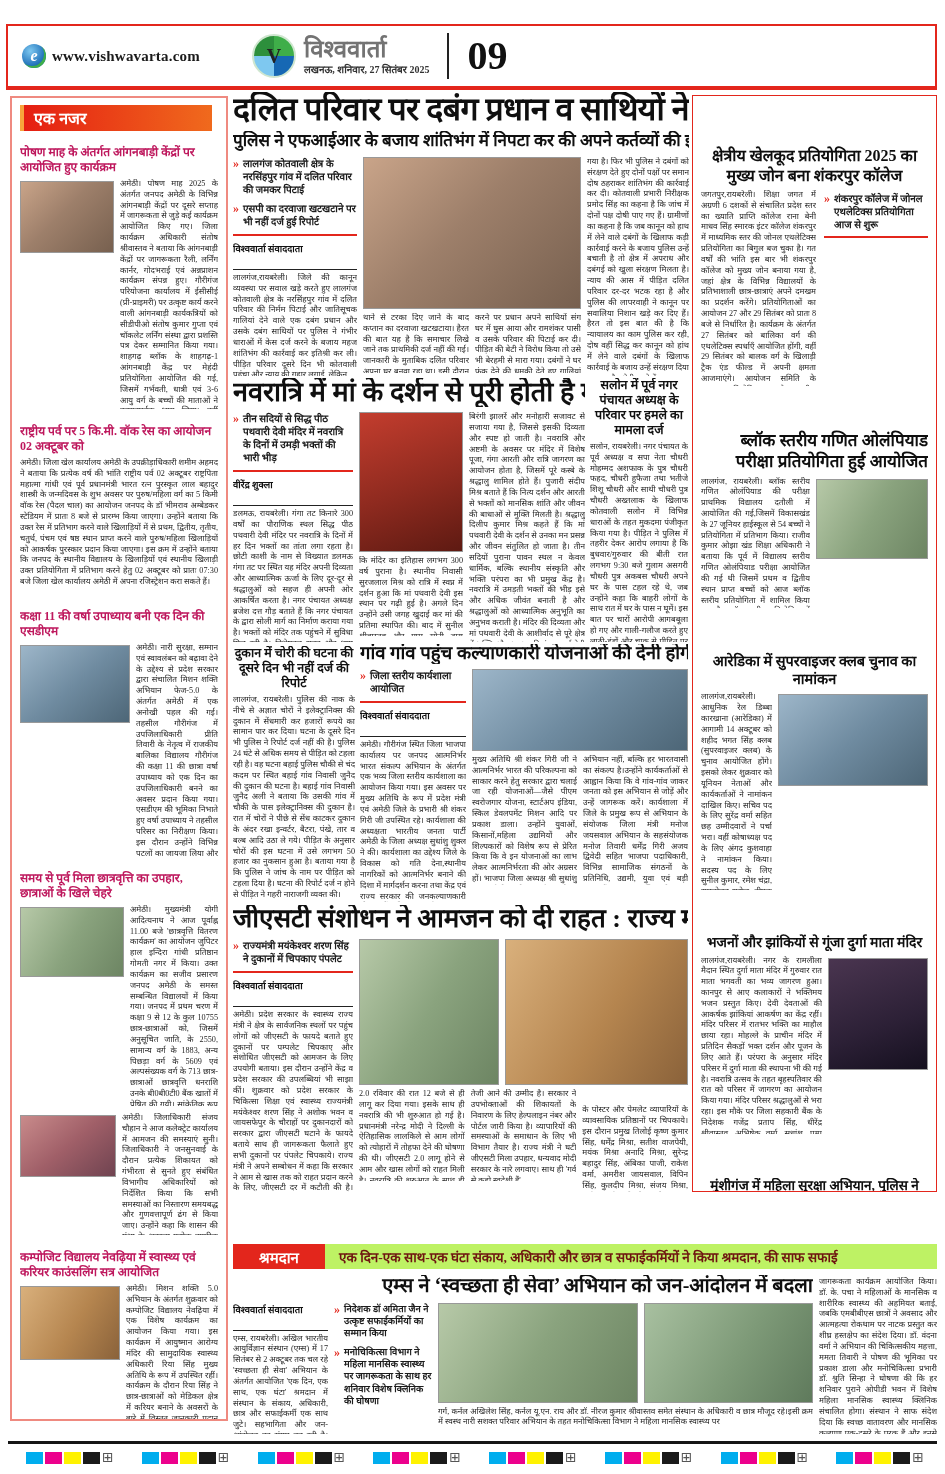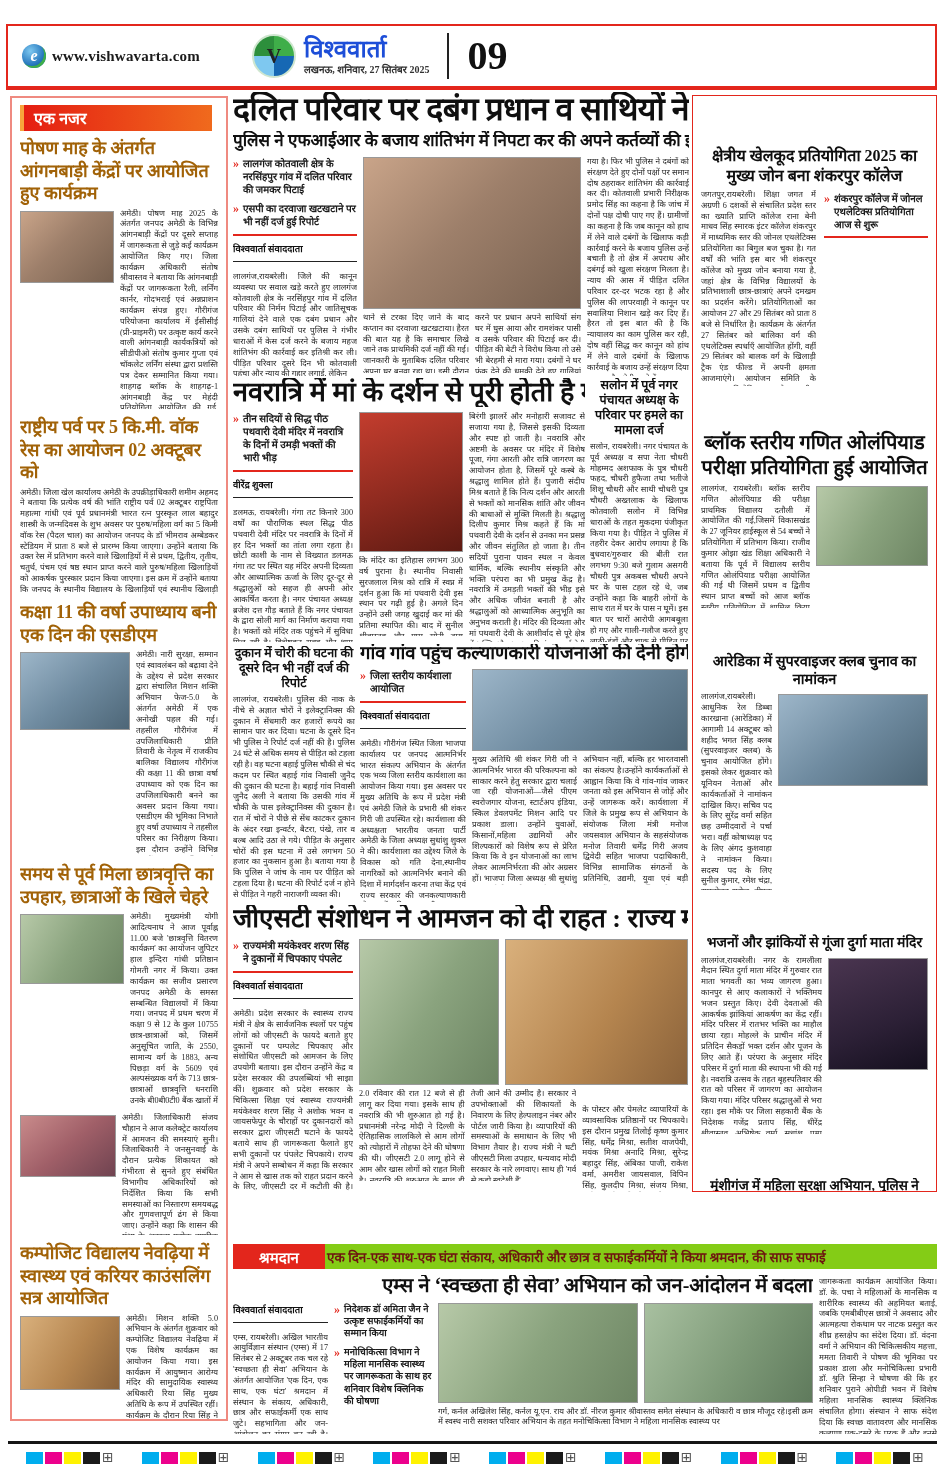--- a/index.html
+++ b/index.html
@@ -14,67 +14,67 @@
          color:#fff;font-weight:bold;font-size:16px;display:flex;align-items:center;justify-content:center;
          font-style:italic;box-shadow:inset -2px -2px 0 #3fae49;}
   .site b{font-size:15px;letter-spacing:.2px;}
   .mast-title{flex:1;text-align:center;font-size:29px;font-weight:bold;color:#0d0d0d;}
   .logo-wrap{display:flex;align-items:center;gap:8px;margin-right:10px;}
   .globe{width:40px;height:40px;border-radius:50%;
          background:conic-gradient(#3fae49 0 25%,#1668b4 0 50%,#7ec8f0 0 75%,#2d8f3c 0);
          display:flex;align-items:center;justify-content:center;color:#222;font-weight:bold;font-size:20px;
          border:2px solid #cfe6cf;}
   .brand-block{display:flex;flex-direction:column;line-height:1.05;}
-  .brand{font-size:24px;font-weight:bold;color:#1d4ed8;}
+  .brand{font-size:24px;font-weight:bold;color:#737373;}
   .edition{font-size:10px;font-weight:bold;color:#333;margin-top:3px;}
   .pg-div{width:2px;height:46px;background:#222;margin:0 10px;}
   .pgnum{font-size:40px;font-weight:bold;color:#111;margin-right:12px;line-height:1;}
   
   .h-big{font-weight:bold;color:#0f0f0f;line-height:1.08;white-space:nowrap;overflow:hidden;}
   .h-sec{font-weight:bold;color:#101010;line-height:1.2;}
   .body-t{font-size:8.2px;line-height:1.32;text-align:justify;color:#262626;overflow:hidden;}
-  .byline{font-size:9.5px;font-weight:bold;border-bottom:1.5px solid #222;padding-bottom:6px;margin-bottom:10px;color:#111;}
+  .byline{font-size:9.5px;font-weight:bold;border-bottom:1.5px solid #222;padding-bottom:14px;margin-bottom:3px;color:#111;}
   .b-item{display:flex;gap:4px;margin-bottom:6px;}
   .chev{color:#e3261c;font-weight:bold;font-size:12px;line-height:1;}
   .b-txt{font-size:10px;font-weight:bold;color:#1c1c1c;line-height:1.3;}
   .redline{height:2px;background:#e3261c;margin:4px 0 6px 0;}
   .ph{background:linear-gradient(135deg,#c9a489,#9d7f6a 45%,#77604f);border:1px solid #999;box-sizing:border-box;}
   .ph2{background:linear-gradient(120deg,#b7c9a8,#8aa37e 50%,#6d8563);}
   .ph3{background:linear-gradient(120deg,#d9b07c,#b5854f 55%,#8a623a);}
   .ph4{background:linear-gradient(140deg,#c98b8b,#a05f68 50%,#6f4350);}
   .ph5{background:linear-gradient(140deg,#9db6c9,#6f8ba0 50%,#4d6677);}
   .row{display:flex;gap:6px;}
   
   #leftcol{left:10px;top:96px;width:218px;height:1325px;border:2px solid #ef8a80;box-sizing:border-box;
            padding:7px 8px;overflow:hidden;}
   .eknazar{width:178px;height:26px;background:linear-gradient(90deg,#e51e12,#f06a1d);color:#fff;
            font-size:16px;font-weight:bold;display:flex;align-items:center;padding-left:10px;
            border-left:4px solid #f8a43c;margin-bottom:6px;}
   .lc-art{margin-bottom:7px;overflow:hidden;}
-  .lc-art h3{font-size:18px;margin:0 0 4px 0;line-height:1.25;color:#a16207;}
+  .lc-art h3{font-size:12px;margin:8px 0 4px 0;line-height:1.25;color:#be185d;}
   .lc-ph{float:left;margin:2px 6px 2px 0;}
   
   #rightcol{left:692px;top:95px;width:245px;height:1097px;border:1.5px solid #e3261c;box-sizing:border-box;
             padding:6px 8px;overflow:hidden;}
   .rc-art{margin-bottom:8px;overflow:hidden;margin-top:44px;}
   .rc-art h3{margin:0 0 4px 0;text-align:center;line-height:1.25;color:#0e0e0e;}
   .rc-bullet{float:right;width:104px;margin:2px 0 4px 8px;border-bottom:2px solid #e3261c;padding-bottom:5px;}
   .rc-ph{float:right;margin:2px 0 4px 6px;}
   
   #bottomrule{left:8px;top:1441px;width:929px;height:3px;background:#161616;}
   #printbar{left:26px;top:1450px;width:898px;height:16px;display:flex;justify-content:space-between;align-items:center;}
   .cb-group{display:flex;align-items:center;gap:2px;}
   .cb{width:17px;height:12px;display:inline-block;}
   .reg{font-size:14px;color:#555;line-height:1;}
   
   .kicker-row{display:flex;height:25px;margin-bottom:4px;margin-top:48px;}
   .kicker-label{background:#e3261c;color:#fff;font-weight:bold;font-size:15px;display:flex;align-items:center;
                 justify-content:center;width:92px;}
-  .kicker-text{background:#84cc16;color:#6e1410;font-weight:bold;font-size:13.5px;display:flex;align-items:center;
-               padding-left:2px;flex:1;}
+  .kicker-text{background:#bef264;color:#6e1410;font-weight:bold;font-size:13.5px;display:flex;align-items:center;
+               padding-left:14px;flex:1;}
 </style>
 </head>
 <body>
 
 <div id="page">
 
   <div id="masthead" class="abs">
     <div class="site">
       <span class="eicon">e</span>
       <b>www.vishwavarta.com</b>
@@ -241,21 +241,21 @@
       <div class="rc-bullet">
         <div class="b-item" style="margin:0;">
             <span class="chev">»</span>
           <span class="b-txt">शंकरपुर कॉलेज में जोनल एथलेटिक्स प्रतियोगिता आज से शुरू</span>
           </div>
       </div>
       <div class="body-t">जगतपुर,रायबरेली। शिक्षा जगत में अग्रणी 6 दशकों से संचालित प्रदेश स्तर का ख्याति प्राप्ति कॉलेज राना बेनी माधव सिंह स्मारक इंटर कॉलेज शंकरपुर में माध्यमिक स्तर की जोनल एथलेटिक्स प्रतियोगिता का बिगुल बज चुका है। गत वर्षों की भांति इस बार भी शंकरपुर कॉलेज को मुख्य जोन बनाया गया है, जहां क्षेत्र के विभिन्न विद्यालयों के प्रतिभाशाली छात्र-छात्राएं अपने दमखम का प्रदर्शन करेंगे। प्रतियोगिताओं का आयोजन 27 और 29 सितंबर को प्रातः 8 बजे से निर्धारित है। कार्यक्रम के अंतर्गत 27 सितंबर को बालिका वर्ग की एथलेटिक्स स्पर्धाएँ आयोजित होंगी, वहीं 29 सितंबर को बालक वर्ग के खिलाड़ी ट्रैक एंड फील्ड में अपनी क्षमता आजमाएंगे। आयोजन समिति के अनुसार, प्रतियोगिता का उद्देश्य ग्रामीण अंचल के विद्यार्थियों में खेल प्रतिभा को मंच देना और उन्हें जिला व राज्य स्तरीय प्रतियोगिताओं के लिए तैयार करना है। स्थानीय लोगों का मानना है कि इस तरह की प्रतियोगिताएँ न केवल बच्चों की शारीरिक क्षमता को निखारती हैं बल्कि अनुशासन और आत्मविश्वास भी विकसित करती हैं। क्षेत्रीय खेलकूद प्रतियोगिता 2025 (शंकरपुर जोन) विद्यार्थियों और अभिभावकों दोनों के लिए खेल महाकुंभ साबित होने जा रही है।</div>
     </div>
 
     <div class="rc-art" style="height:178px;">
-      <h3 style="font-size:20px;text-align:center;">ब्लॉक स्तरीय गणित ओलंपियाड परीक्षा प्रतियोगिता हुई आयोजित</h3>
+      <h3 style="font-size:17px;text-align:right;">ब्लॉक स्तरीय गणित ओलंपियाड परीक्षा प्रतियोगिता हुई आयोजित</h3>
       <div class="ph ph2 rc-ph" style="width:112px;height:80px;"></div>
       <div class="body-t">लालगंज, रायबरेली। ब्लॉक स्तरीय गणित ओलंपियाड की परीक्षा प्राथमिक विद्यालय दतौली में आयोजित की गई,जिसमें विकासखंड के 27 जूनियर हाईस्कूल से 54 बच्चों ने प्रतियोगिता में प्रतिभाग किया। राजीव कुमार ओझा खंड शिक्षा अधिकारी ने बताया कि पूर्व में विद्यालय स्तरीय गणित ओलंपियाड परीक्षा आयोजित की गई थी जिसमें प्रथम व द्वितीय स्थान प्राप्त बच्चों को आज ब्लॉक स्तरीय प्रतियोगिता में शामिल किया गया है। ब्लॉक स्तरीय प्रतियोगिता में प्रथम व द्वितीय स्थान प्राप्त बच्चों को जिला स्तरीय प्रतियोगिता में प्रतिभाग कराया जाएगा। परीक्षा को संपन्न कराने में गौरवदीप एआरपी, उपेंद्र बहादुर सिंह अमित कुमार, तनवीर अहमद, ज्योति पटेल की प्रमुख भूमिका रही। प्रतियोगिता में प्रमुख रूप से आशीष प्रताप सिंह, बालकेश्वर श्रीवास्तव, जयप्रकाश पांडे, गुरुराज सिंह, अंकिता सिंह, संतलाल, सुशील मिश्रा आदि शिक्षक उपस्थित रहे।</div>
     </div>
 
     <div class="rc-art" style="height:238px;">
       <h3 style="font-size:14.5px;">आरेडिका में सुपरवाइजर क्लब चुनाव का नामांकन</h3>
       <div class="ph ph5 rc-ph" style="width:150px;height:92px;"></div>
       <div class="body-t">लालगंज,रायबरेली। आधुनिक रेल डिब्बा कारखाना (आरेडिका) में आगामी 14 अक्टूबर को शहीद भगत सिंह क्लब (सुपरवाइजर क्लब) के चुनाव आयोजित होंगे। इसको लेकर शुक्रवार को यूनियन नेताओं और कार्यकर्ताओं ने नामांकन दाखिल किए। सचिव पद के लिए सुरेंद्र वर्मा सहित छह उम्मीदवारों ने पर्चा भरा। वहीं कोषाध्यक्ष पद के लिए अंगद कुशवाहा ने नामांकन किया। सदस्य पद के लिए सुनील कुमार, रमेश चंद्रा, रामलोचन सरोज, दीपक तिवारी, पंकज कुमार शर्मा और जेसी मीना ने अपना दावा पेश किया। नामांकन प्रक्रिया के दौरान पूरे परिसर में चुनावी चर्चा और जोश दिखाई दिया। यूनियन के पदाधिकारियों ने बताया कि शहीद भगत सिंह क्लब के चुनाव 14 अक्टूबर को टीटीसी बिल्डिंग में संपन्न होंगे। चुनाव को लेकर कर्मचारियों में खासा उत्साह है। यूनियन नेताओं का कहना है कि यह चुनाव संगठन के और मजबूत करेगा और कर्मचारियों की आवाज को और बुलंद करेगा। नामांकन के दौरान आरसीएफ मेंस यूनियन के अध्यक्ष राकेश दयाशंकर तिवारी के नेतृत्व में संगठन मंत्री रोहित मिश्र, वर्कर कैंटीन कमेटी सदस्य विकल्प पांडेय समेत कई सक्रिय पदाधिकारी मौजूद रहे।</div>
     </div>
 

